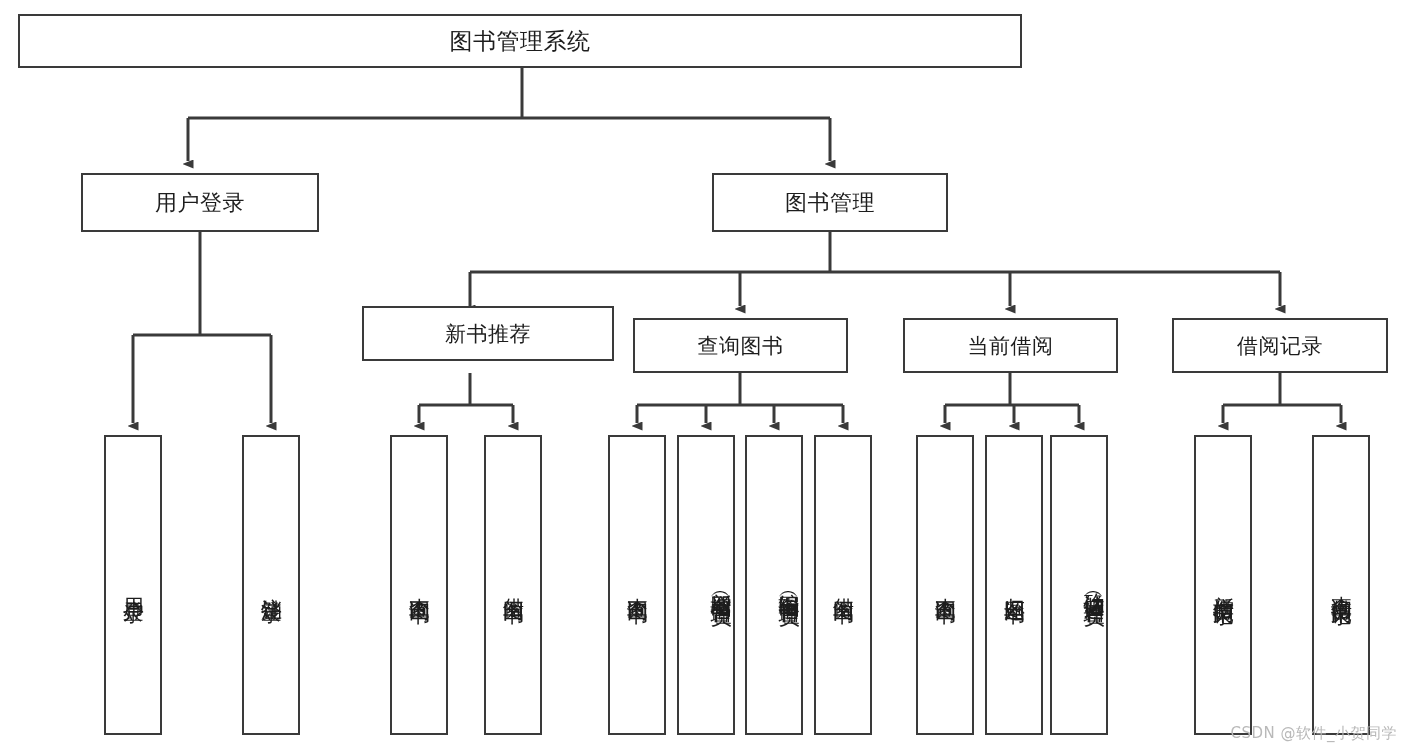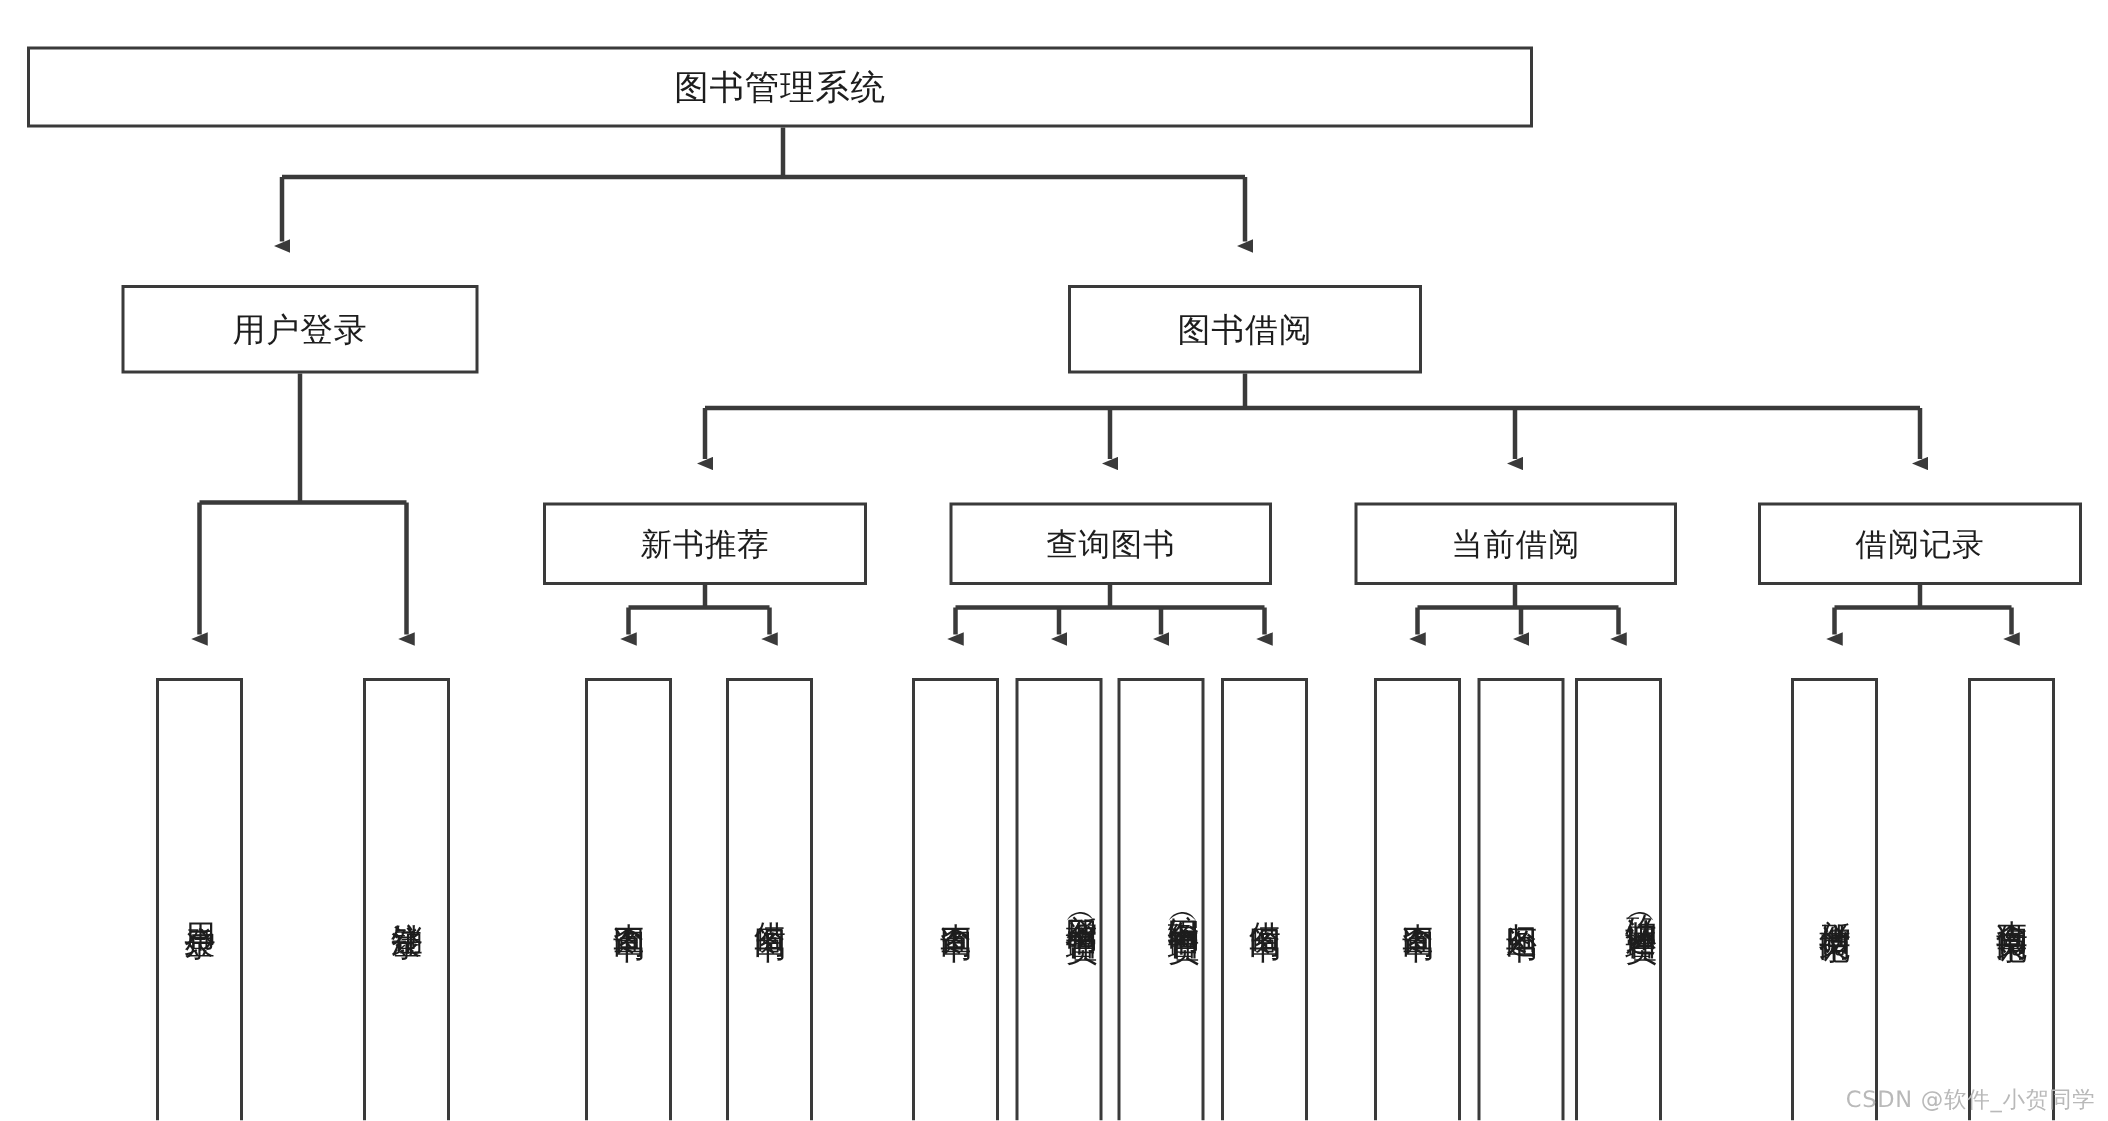--- a/index.html
+++ b/index.html
@@ -27,21 +27,20 @@
     position: absolute;
     box-sizing: border-box;
     border: 2.5px solid #3a3a3a;
     background: #ffffff;
     color: #1d1d1d;
     display: flex;
     align-items: center;
     justify-content: center;
     text-align: right;
     letter-spacing: 0.5px;
-    margin-top: 17px;
   }
   .node.root {
     font-size: 23px;
   }
   .node.level2 {
     font-size: 22px;
   }
   .node.level3 {
     font-size: 21px;
   }
@@ -120,23 +119,23 @@
       <path d="M1280,373 L1280,405"></path>
       <path d="M1223,405 L1341,405"></path>
       <path d="M1223,405 L1223,423" marker-end="url(#arrow)"></path>
       <path d="M1341,405 L1341,423" marker-end="url(#arrow)"></path>
     </g>
   </svg>
 
   <div class="node root" style="left:18px; top:14px; width:1004px; height:54px;">图书管理系统</div>
 
   <div class="node level2" style="left:81px; top:173px; width:238px; height:59px;">用户登录</div>
-  <div class="node level2" style="left:712px; top:173px; width:236px; height:59px;">图书借阅</div>
+  <div class="node level2" style="left:712px; top:173px; width:236px; height:59px;">图书管理</div>
 
-  <div class="node level3" style="left:362px; top:318px; width:216px; height:55px;">新书推荐</div>
+  <div class="node level3" style="left:362px; top:306px; width:252px; height:55px;">新书推荐</div>
   <div class="node level3" style="left:633px; top:318px; width:215px; height:55px;">查询图书</div>
   <div class="node level3" style="left:1172px; top:318px; width:216px; height:55px;">借阅记录</div>
   <div class="node level3" style="left:903px; top:318px; width:215px; height:55px;">当前借阅</div>
 
   <div class="node leaf centered" style="left:104px; top:435px; width:58px; height:300px;">用户登录</div>
   <div class="node leaf centered" style="left:242px; top:435px; width:58px; height:300px;">注销登录</div>
 
   <div class="node leaf centered" style="left:390px; top:435px; width:58px; height:300px;">查询图书</div>
   <div class="node leaf centered" style="left:484px; top:435px; width:58px; height:300px;">借阅图书</div>
 

